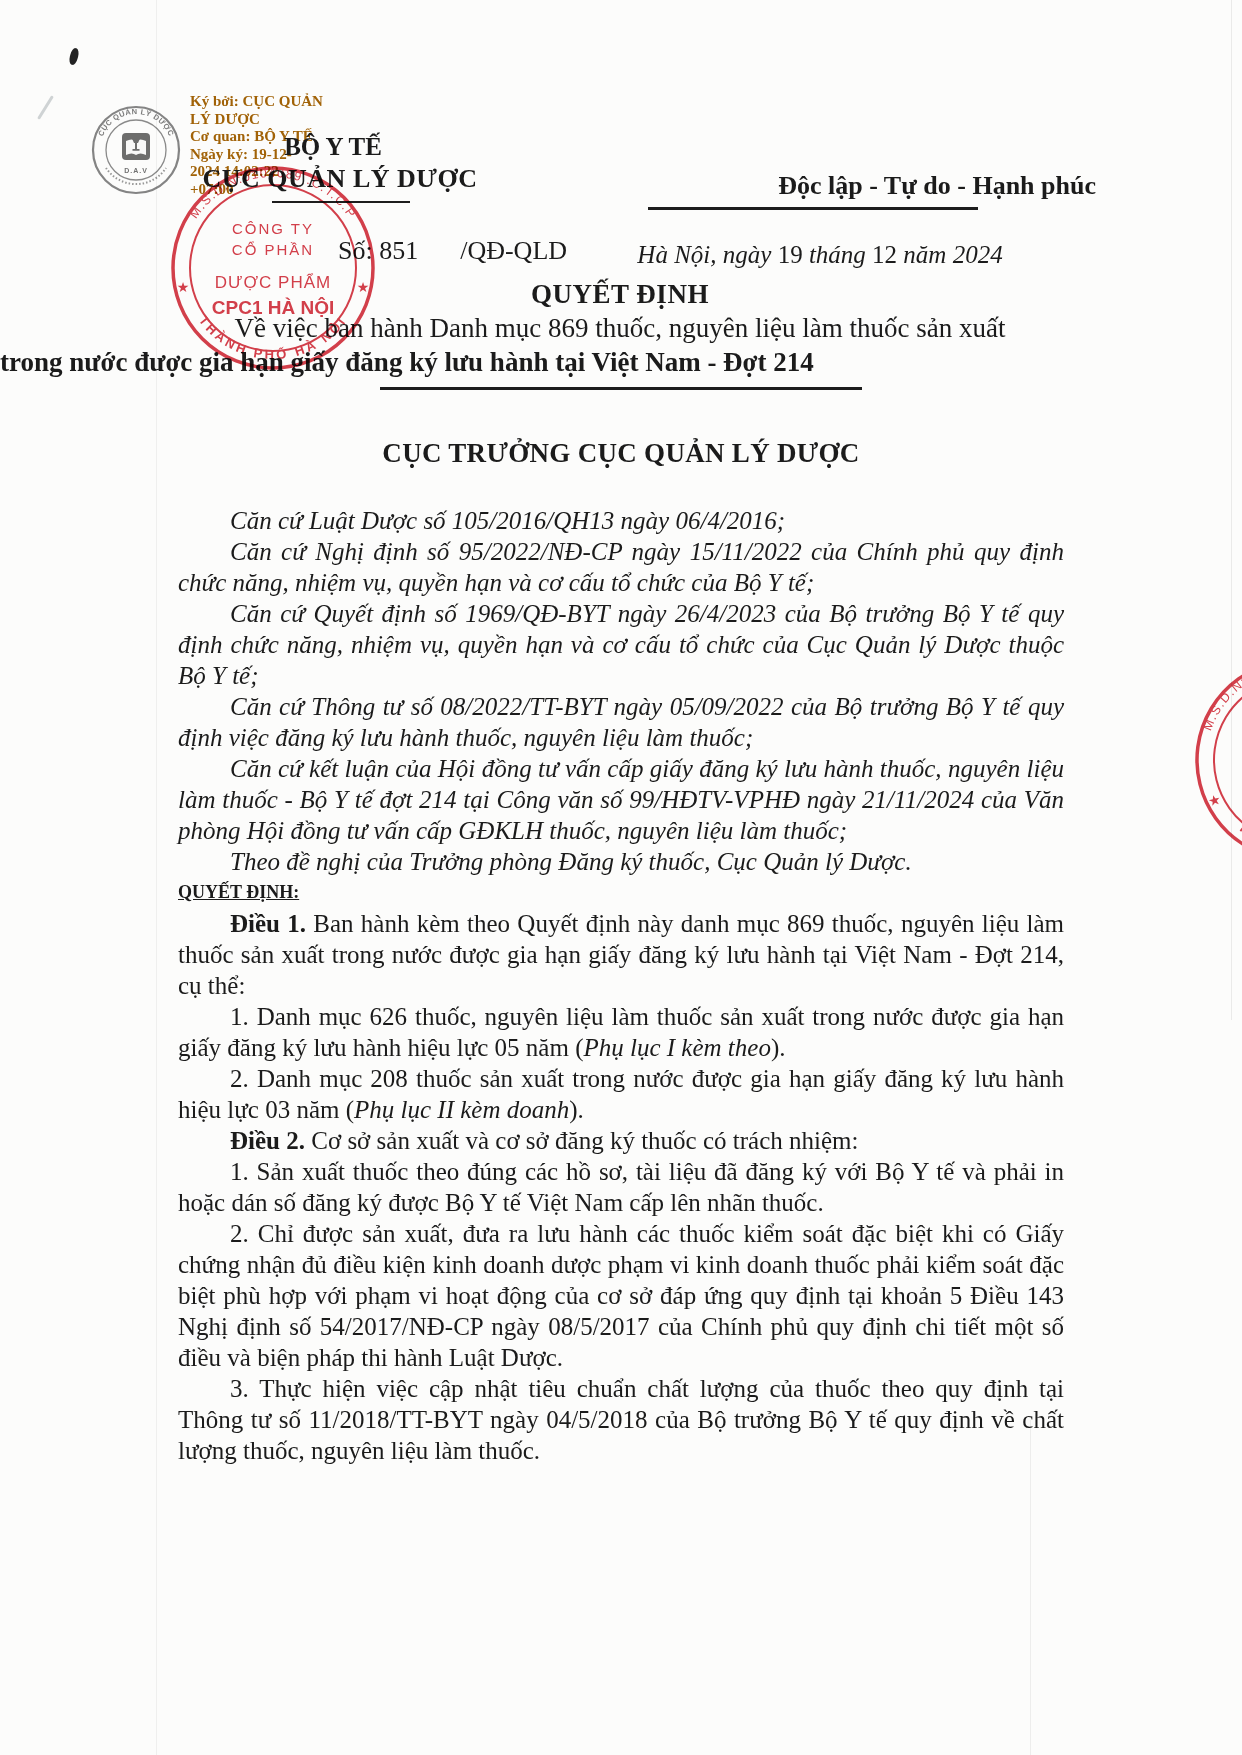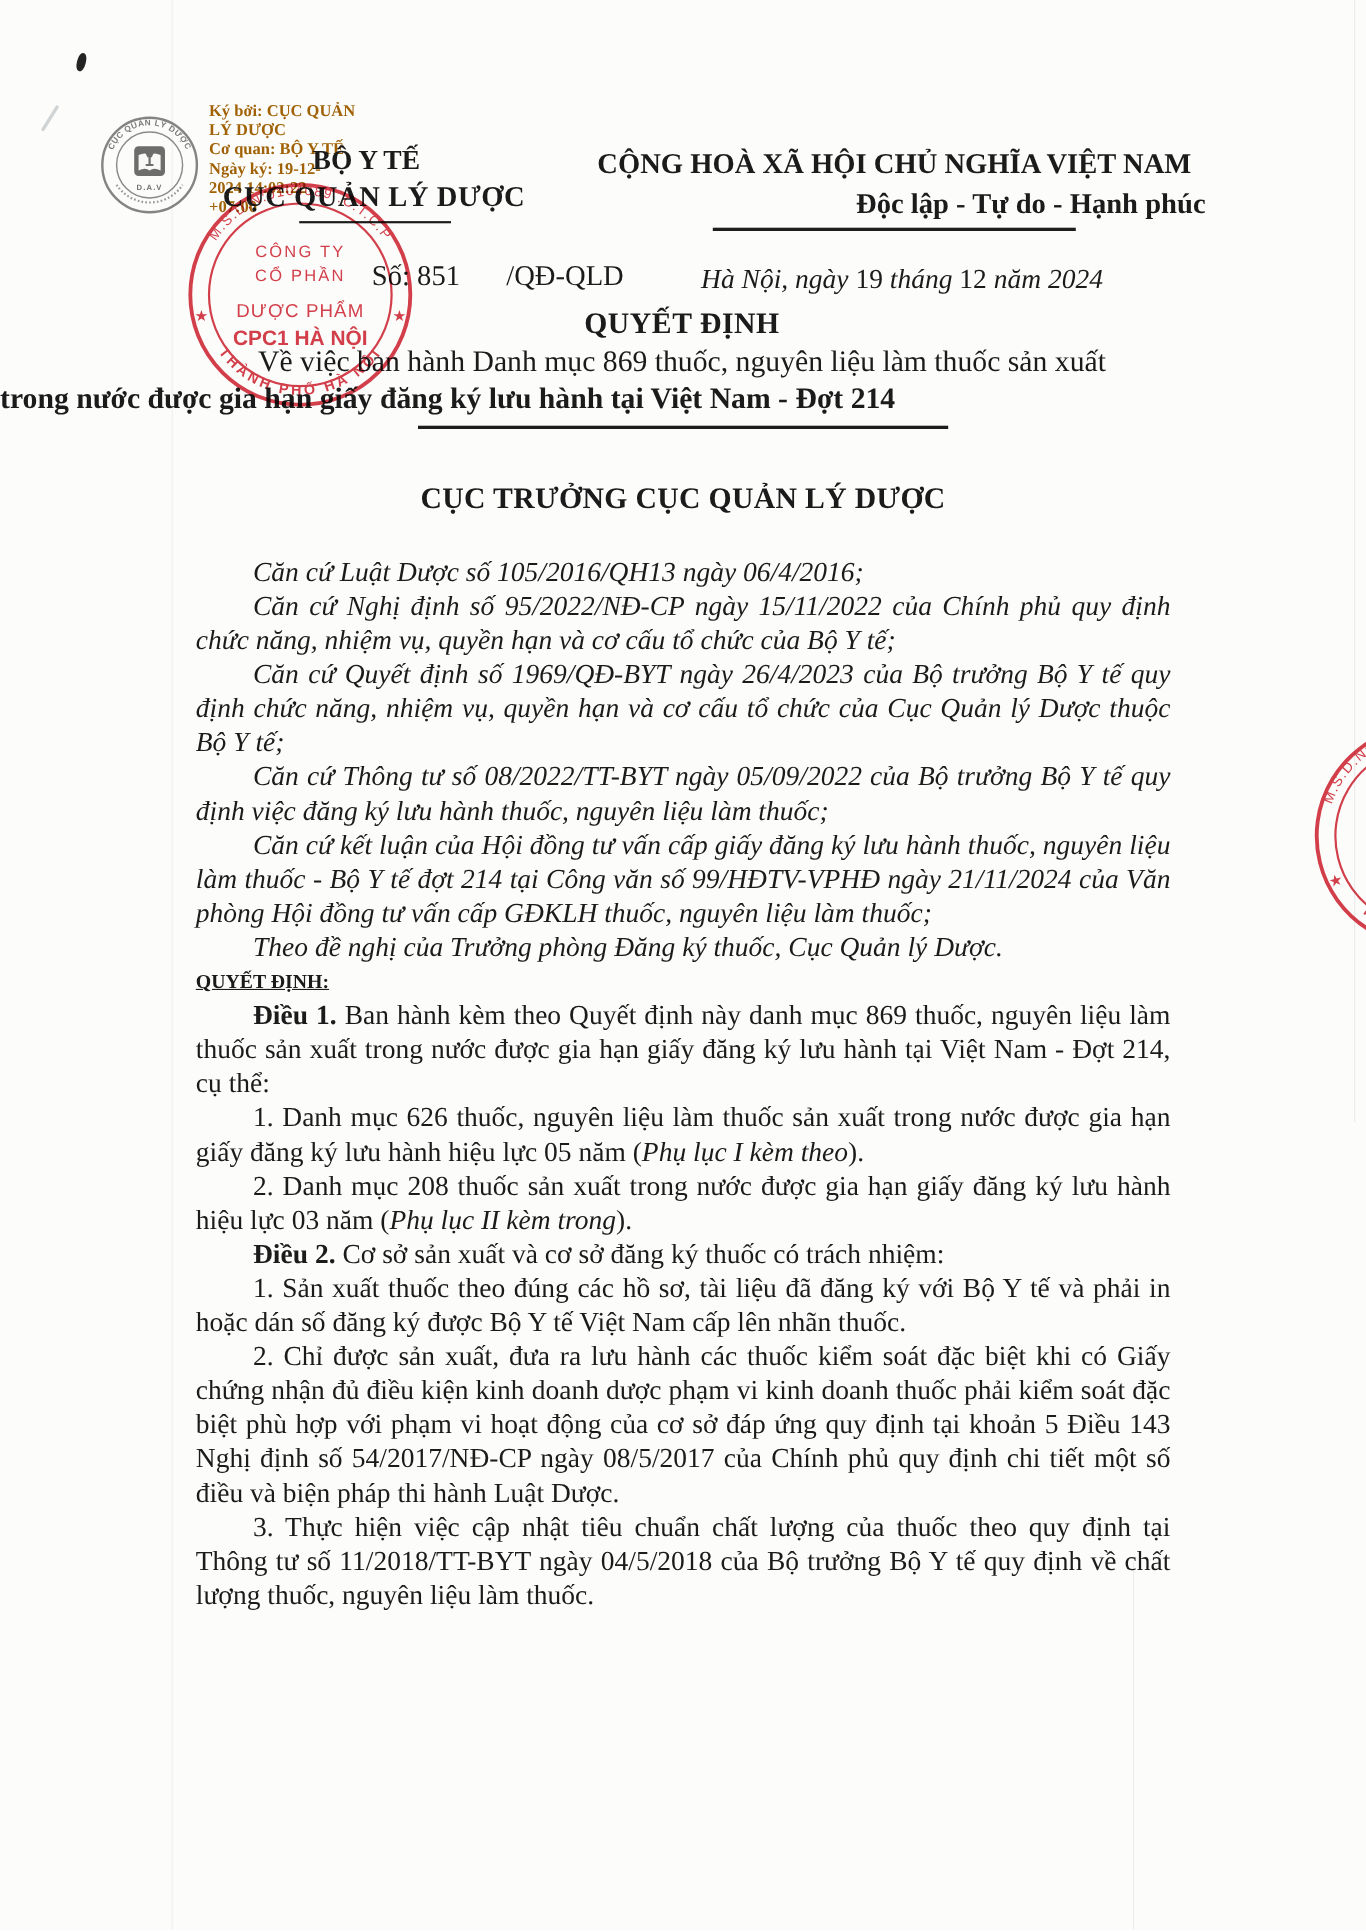--- a/index.html
+++ b/index.html
@@ -61,21 +61,20 @@
     <div>+07:00</div>
   </div>
 
   <div class="abs ministry">BỘ Y TẾ</div>
   <div class="abs agency">CỤC QUẢN LÝ DƯỢC</div>
   <div class="abs agency-rule"></div>
   <div class="abs docnum">
     <span>Số: 851</span><span class="gap"></span><span>/QĐ-QLD</span>
   </div>
 
-  <div class="abs republic">CỘNG HOÀ XÃ HỘI CHỦ NGHĨA VIỆT NAM</div>
   <div class="abs motto">Độc lập - Tự do - Hạnh phúc</div>
   <div class="abs motto-rule"></div>
   <div class="abs dateline">
     <span class="i">Hà Nội, ngày</span>
     <span>19</span>
     <span class="i">tháng</span>
     <span>12</span>
     <span class="i">năm 2024</span>
   </div>
 
@@ -91,21 +90,21 @@
     <p class="pre"><span>Căn cứ Nghị định số 95/2022/NĐ-CP ngày 15/11/2022 của Chính phủ quy định chức năng, nhiệm vụ, quyền hạn và cơ cấu tổ chức của Bộ Y tế;</span></p>
     <p class="pre"><span>Căn cứ Quyết định số 1969/QĐ-BYT ngày 26/4/2023 của Bộ trưởng Bộ Y tế quy định chức năng, nhiệm vụ, quyền hạn và cơ cấu tổ chức của Cục Quản lý Dược thuộc Bộ Y tế;</span></p>
     <p class="pre"><span>Căn cứ Thông tư số 08/2022/TT-BYT ngày 05/09/2022 của Bộ trưởng Bộ Y tế quy định việc đăng ký lưu hành thuốc, nguyên liệu làm thuốc;</span></p>
     <p class="pre"><span>Căn cứ kết luận của Hội đồng tư vấn cấp giấy đăng ký lưu hành thuốc, nguyên liệu làm thuốc - Bộ Y tế đợt 214 tại Công văn số 99/HĐTV-VPHĐ ngày 21/11/2024 của Văn phòng Hội đồng tư vấn cấp GĐKLH thuốc, nguyên liệu làm thuốc;</span></p>
     <p class="pre"><span>Theo đề nghị của Trưởng phòng Đăng ký thuốc, Cục Quản lý Dược.</span></p>
 
     <p class="dheading">QUYẾT ĐỊNH:</p>
 
     <p><span class="b">Điều 1.</span><span> Ban hành kèm theo Quyết định này danh mục 869 thuốc, nguyên liệu làm thuốc sản xuất trong nước được gia hạn giấy đăng ký lưu hành tại Việt Nam - Đợt 214, cụ thể:</span></p>
     <p><span>1. Danh mục 626 thuốc, nguyên liệu làm thuốc sản xuất trong nước được gia hạn giấy đăng ký lưu hành hiệu lực 05 năm (</span><span class="i">Phụ lục I kèm theo</span><span>).</span></p>
-    <p><span>2. Danh mục 208 thuốc sản xuất trong nước được gia hạn giấy đăng ký lưu hành hiệu lực 03 năm (</span><span class="i">Phụ lục II kèm trong</span><span>).</span></p>
+    <p><span>2. Danh mục 208 thuốc sản xuất trong nước được gia hạn giấy đăng ký lưu hành hiệu lực 03 năm (</span><span class="i">Phụ lục II kèm doanh</span><span>).</span></p>
     <p><span class="b">Điều 2.</span><span> Cơ sở sản xuất và cơ sở đăng ký thuốc có trách nhiệm:</span></p>
     <p><span>1. Sản xuất thuốc theo đúng các hồ sơ, tài liệu đã đăng ký với Bộ Y tế và phải in hoặc dán số đăng ký được Bộ Y tế Việt Nam cấp lên nhãn thuốc.</span></p>
     <p><span>2. Chỉ được sản xuất, đưa ra lưu hành các thuốc kiểm soát đặc biệt khi có Giấy chứng nhận đủ điều kiện kinh doanh dược phạm vi kinh doanh thuốc phải kiểm soát đặc biệt phù hợp với phạm vi hoạt động của cơ sở đáp ứng quy định tại khoản 5 Điều 143 Nghị định số 54/2017/NĐ-CP ngày 08/5/2017 của Chính phủ quy định chi tiết một số điều và biện pháp thi hành Luật Dược.</span></p>
     <p><span>3. Thực hiện việc cập nhật tiêu chuẩn chất lượng của thuốc theo quy định tại Thông tư số 11/2018/TT-BYT ngày 04/5/2018 của Bộ trưởng Bộ Y tế quy định về chất lượng thuốc, nguyên liệu làm thuốc.</span></p>
   </div>
 
   <svg class="abs stamp" style="left:90px;top:104px;" width="92" height="92" viewBox="0 0 92 92">
     <defs>
       <path id="sealTop" d="M 10 46 A 36 36 0 1 1 82 46"></path>
     </defs>

